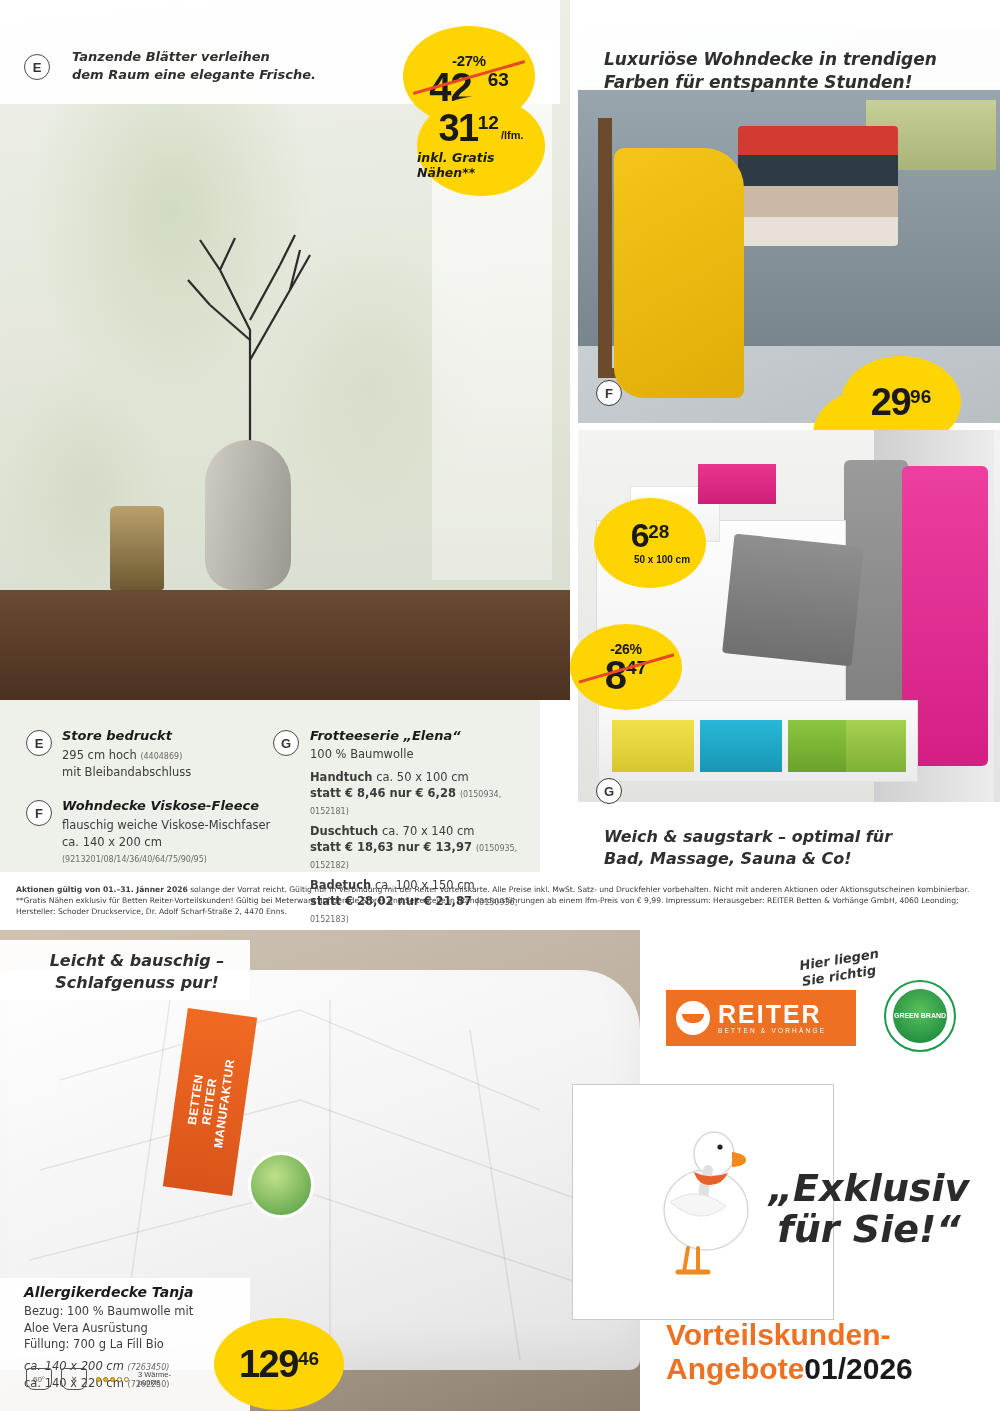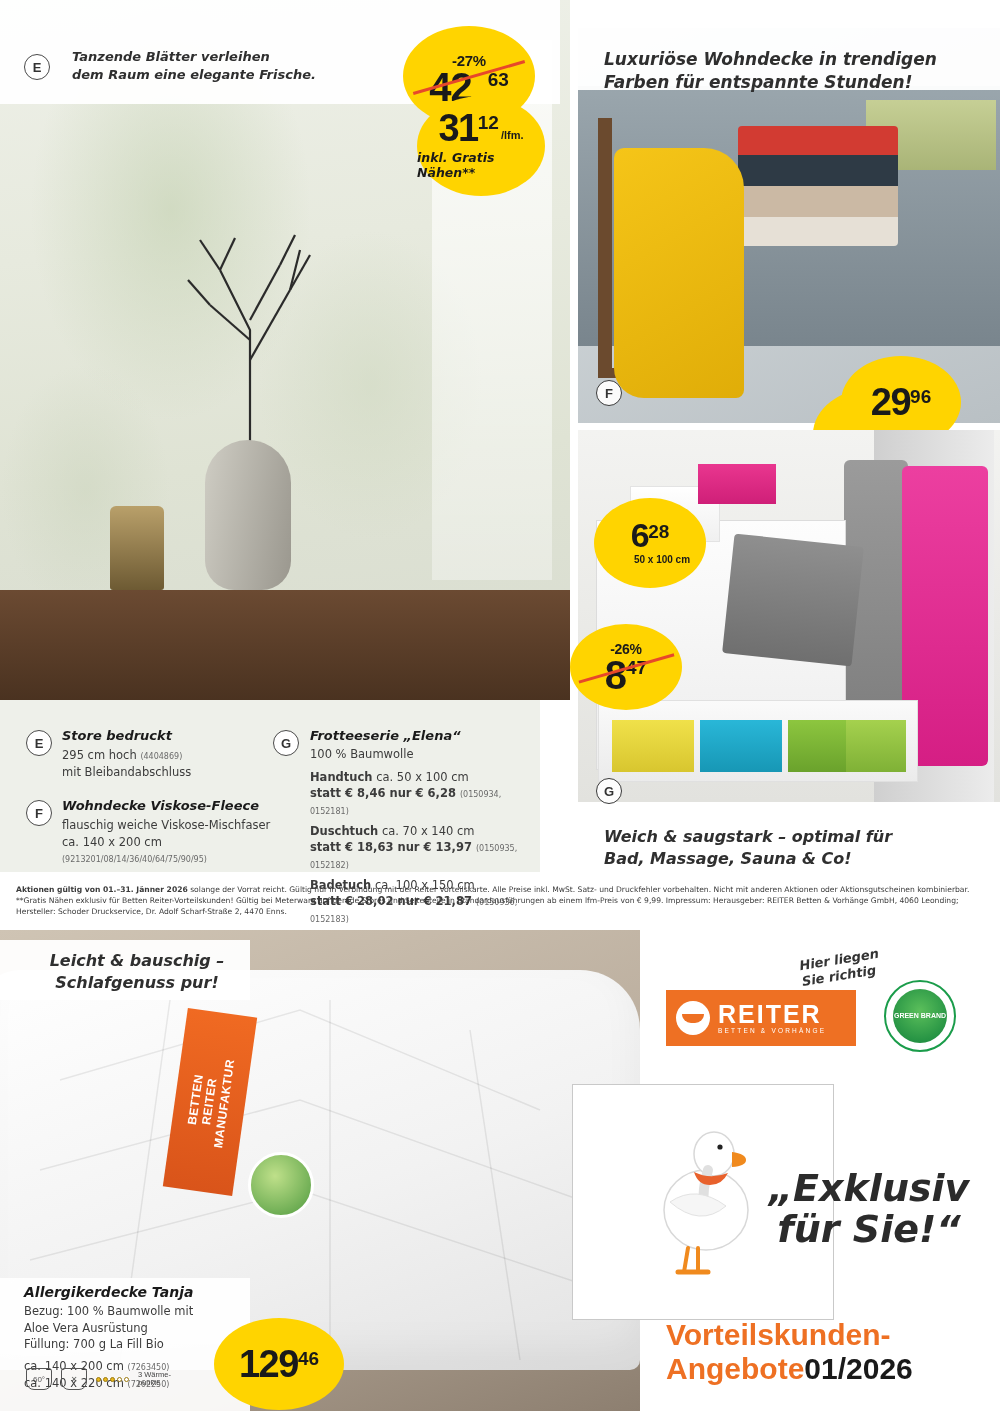--- a/index.html
+++ b/index.html
@@ -436,21 +436,21 @@
   <div class="panel" style="left:0;top:940px;width:250px;height:60px;background:rgba(255,255,255,.95);"></div>
   <div class="abs hl-text" style="left:22px;top:950px;width:230px;font-size:16px;white-space:pre-line;text-align:center;">Leicht &amp; bauschig –
 Schlafgenuss pur!</div>
 
   <div class="panel" style="left:0;top:1278px;width:250px;height:133px;background:rgba(255,255,255,.92);"></div>
   <div class="abs" style="left:24px;top:1284px;width:215px;">
     <div class="spec-title" style="font-size:14px;">Allergikerdecke Tanja</div>
     <div class="spec-line" style="margin-top:3px;">Bezug: 100 % Baumwolle mit</div>
     <div class="spec-line">Aloe Vera Ausrüstung</div>
     <div class="spec-line">Füllung: 700 g La Fill Bio</div>
-    <div class="spec-line" style="margin-top:5px;">
+    <div class="spec-line" style="margin-top:5px;font-style:italic;">
       <span>ca. 140 x 200 cm </span><span class="artnr">(7263450)</span>
     </div>
     <div class="spec-line">
       <span>ca. 140 x 220 cm </span><span class="artnr">(7262250)</span>
     </div>
   </div>
 
   <div id="wash-icons">
     <div class="wash-ico">
         <span>60°</span>

